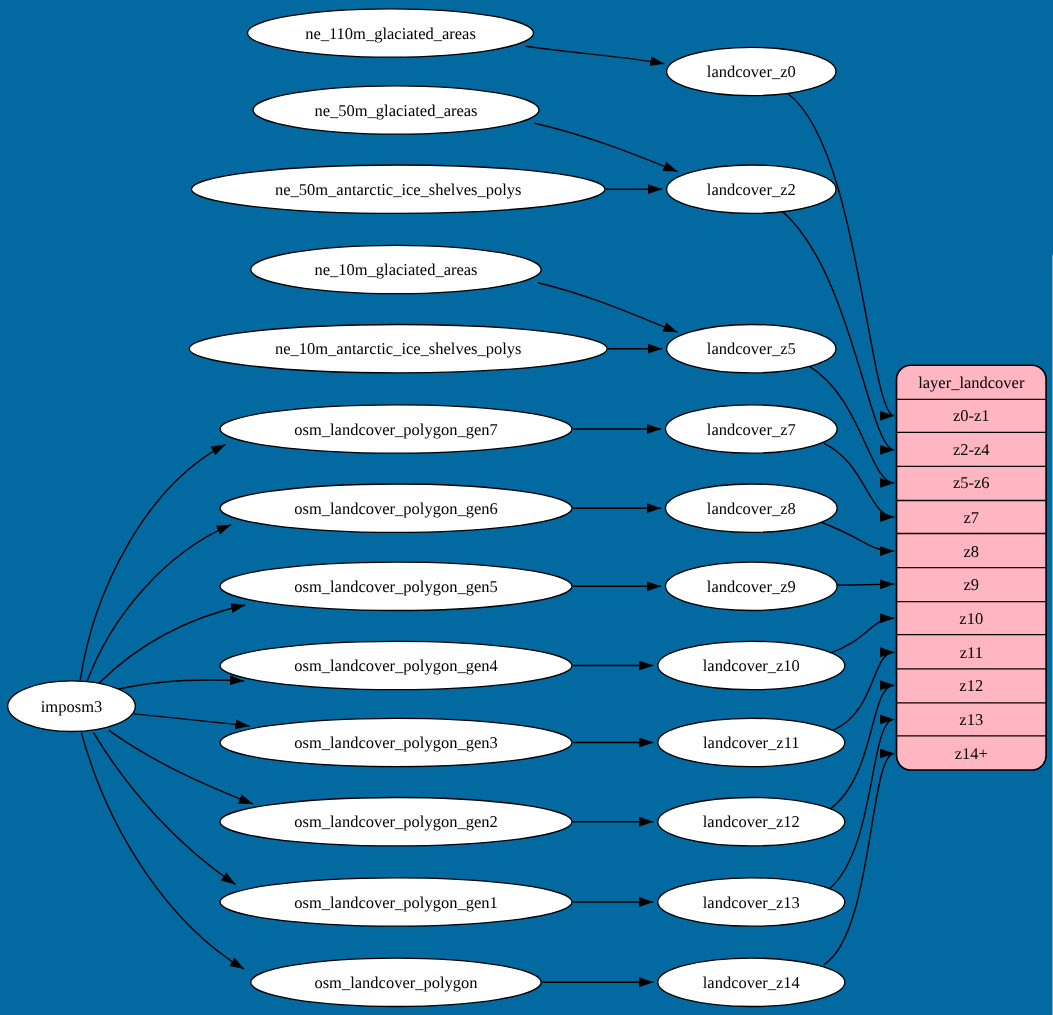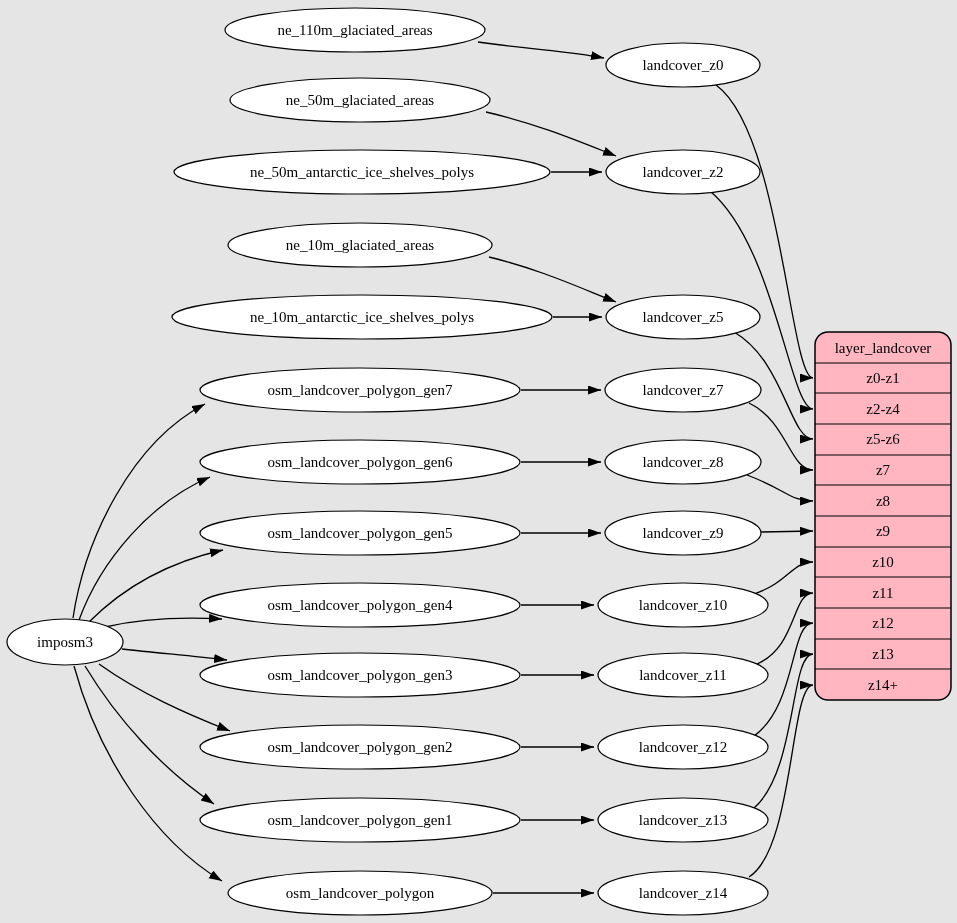--- a/index.html
+++ b/index.html
@@ -1,20 +1,20 @@
 <!DOCTYPE html>
 <html><head>
 <meta charset="utf-8">
 <style>
   html, body { margin: 0; padding: 0; background: #ffffff; }
   .canvas {
     position: relative;
     width: 957px;
     height: 923px;
-    background: #e5e5e5;
+    background: #0369a1;
     font-family: "Liberation Serif", serif;
   }
   svg { display: block; }
   .edge {
     fill: none;
     stroke: #000000;
     stroke-width: 1.3;
     marker-end: url(#arrowhead);
   }
   .node-shape {

